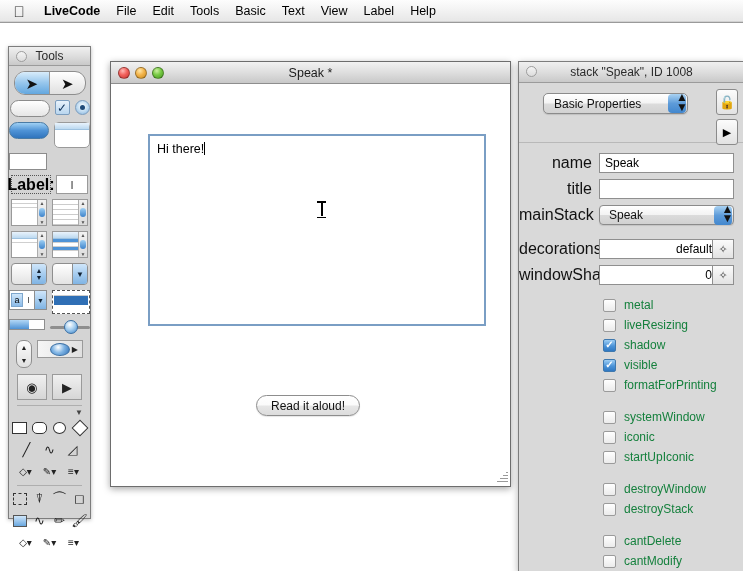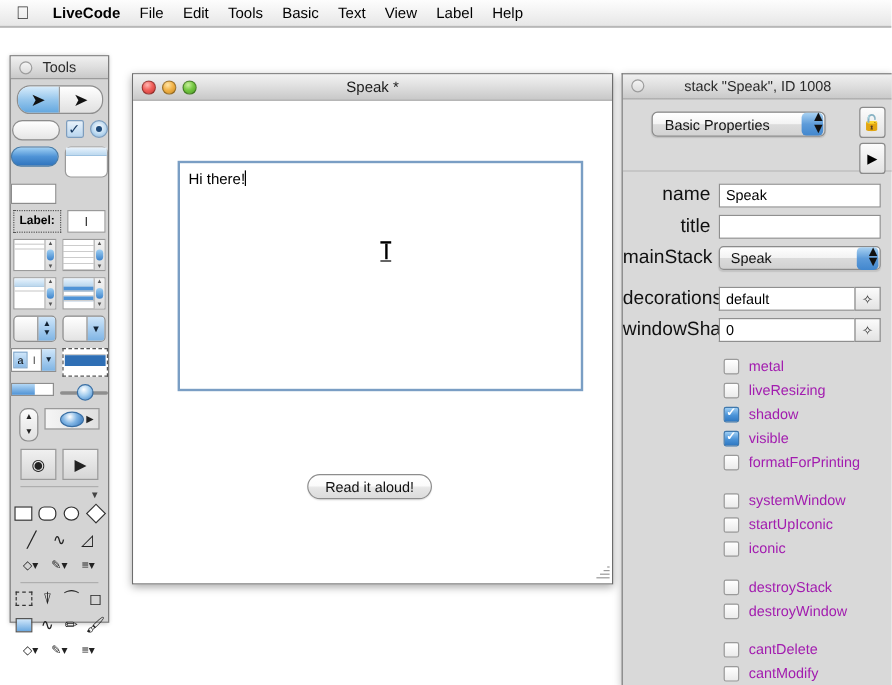--- a/index.html
+++ b/index.html
@@ -74,21 +74,21 @@
     background: linear-gradient(to bottom,#e8f2fb,#b9d6ef);
     display:flex; align-items:center; justify-content:center; font-size: 12px; color:#14365e; }
   .radio-tool { width: 15px; height: 15px; border-radius: 50%; border: 1px solid #7c9dbe;
     background: radial-gradient(circle at 50% 40%, #ffffff 0%, #bcd9f0 55%, #7fb0dc 100%);
     display:flex; align-items:center; justify-content:center; }
   .radio-tool i { width: 5px; height: 5px; border-radius: 50%; background:#1e4a79; display:block; }
 
   .tile { width: 36px; height: 26px; border: 1px solid #9a9a9a; background: #fff; position: relative; }
   .tile.round { border-radius: 5px; }
   .label-box { width: 40px; height: 19px; border: 1px dotted #555; display:flex; align-items:center;
-     justify-content:center; font-size: 10px; font-weight: bold; color:#000; background:#d4d4d4;}
+     justify-content:center; font-size: 16px; font-weight: bold; color:#000; background:#d4d4d4;}
   .field-box { width: 32px; height: 19px; border: 1px solid #9a9a9a; background:#fff;
      display:flex; align-items:center; justify-content:center; font-size:11px; color:#333; }
 
   .scrollbox { width: 36px; height: 27px; border: 1px solid #9a9a9a; background:#fff; display:flex; }
   .scrollbox .content { flex:1; }
   .scrollbox .bar { width: 9px; border-left: 1px solid #adadad;
      background: linear-gradient(to bottom,#f2f2f2,#dcdcdc);
      display:flex; flex-direction:column; align-items:center; justify-content:space-between; font-size:5px; color:#555;}
   .scrollbox .bar i { width:6px;height:9px;border-radius:3px;background: linear-gradient(to bottom,#9fd0f4,#3d83cb); display:block;}
   .hdr-strip { height:7px; background: linear-gradient(to bottom,#e9f3fc,#bcd9f0); border-bottom:1px solid #9ec2e0; }
@@ -232,21 +232,21 @@
   #lock-btn { top: 6px; }
   #play-btn { top: 36px; }
 
   .insp-body { padding-top: 10px; }
   .frow { display:flex; align-items:center; margin-bottom: 6px; height: 20px; }
   .flabel { width: 80px; text-align:right; padding-right:7px; font-size: 16px; color:#111; }
   .finput {
     width: 135px; height: 20px; border: 1px solid #8f8f8f; background: #fff;
     font-size: 12px; color:#000; display:flex; align-items:center; padding-left:5px;
   }
-  .finput.narrow { width: 113px; border-right: none; }
+  .finput.narrow { width: 113px; border-right: none; justify-content: flex-end; }
   .wand {
     width: 22px; height: 20px; border: 1px solid #8f8f8f;
     background: linear-gradient(to bottom,#fbfbfb,#e3e3e3);
     display:flex; align-items:center; justify-content:center; font-size: 11px; color:#333;
   }
   .fpopup {
     width: 135px; height: 20px; border: 1px solid #8b8b8b; border-radius: 4px;
     background: linear-gradient(to bottom,#ffffff 0%, #f3f3f3 48%, #dbdbdb 52%, #d1d1d1 100%);
     display:flex; align-items:center; box-shadow: 0 1px 1px rgba(0,0,0,.1);
   }
@@ -257,21 +257,21 @@
     width: 13px; height: 13px; border: 1px solid #9b9b9b; border-radius: 2px;
     background: linear-gradient(to bottom,#ffffff,#ebebeb);
     margin-right: 8px; flex:0 0 13px;
     display:flex; align-items:center; justify-content:center;
   }
   .chkbox.on {
     border-color: #3f78ad;
     background: linear-gradient(to bottom,#9ecef4 0%, #4a93d8 55%, #2f78c2 100%);
     color:#fff; font-size: 10px; line-height: 10px; font-weight:bold;
   }
-  .chklabel { font-size: 12px; color:#a21caf; }
+  .chklabel { font-size: 12px; color:#15803d; }
   .spacer12 { height: 12px; }
 </style>
 </head>
 <body>
 
 <div id="root">
 
   <div class="menubar">
     <div class="apple-logo"></div>
     <div class="menu-item app-name">LiveCode</div>
@@ -645,36 +645,36 @@
       </div>
 
       <div class="spacer12"></div>
 
       <div class="chkrow">
         <div class="chkbox"></div>
         <div class="chklabel">systemWindow</div>
       </div>
       <div class="chkrow">
         <div class="chkbox"></div>
+        <div class="chklabel">iconic</div>
+      </div>
+      <div class="chkrow">
+        <div class="chkbox"></div>
         <div class="chklabel">startUpIconic</div>
       </div>
-      <div class="chkrow">
-        <div class="chkbox"></div>
-        <div class="chklabel">iconic</div>
-      </div>
 
       <div class="spacer12"></div>
 
       <div class="chkrow">
         <div class="chkbox"></div>
+        <div class="chklabel">destroyWindow</div>
+      </div>
+      <div class="chkrow">
+        <div class="chkbox"></div>
         <div class="chklabel">destroyStack</div>
-      </div>
-      <div class="chkrow">
-        <div class="chkbox"></div>
-        <div class="chklabel">destroyWindow</div>
       </div>
 
       <div class="spacer12"></div>
 
       <div class="chkrow">
         <div class="chkbox"></div>
         <div class="chklabel">cantDelete</div>
       </div>
       <div class="chkrow">
         <div class="chkbox"></div>

